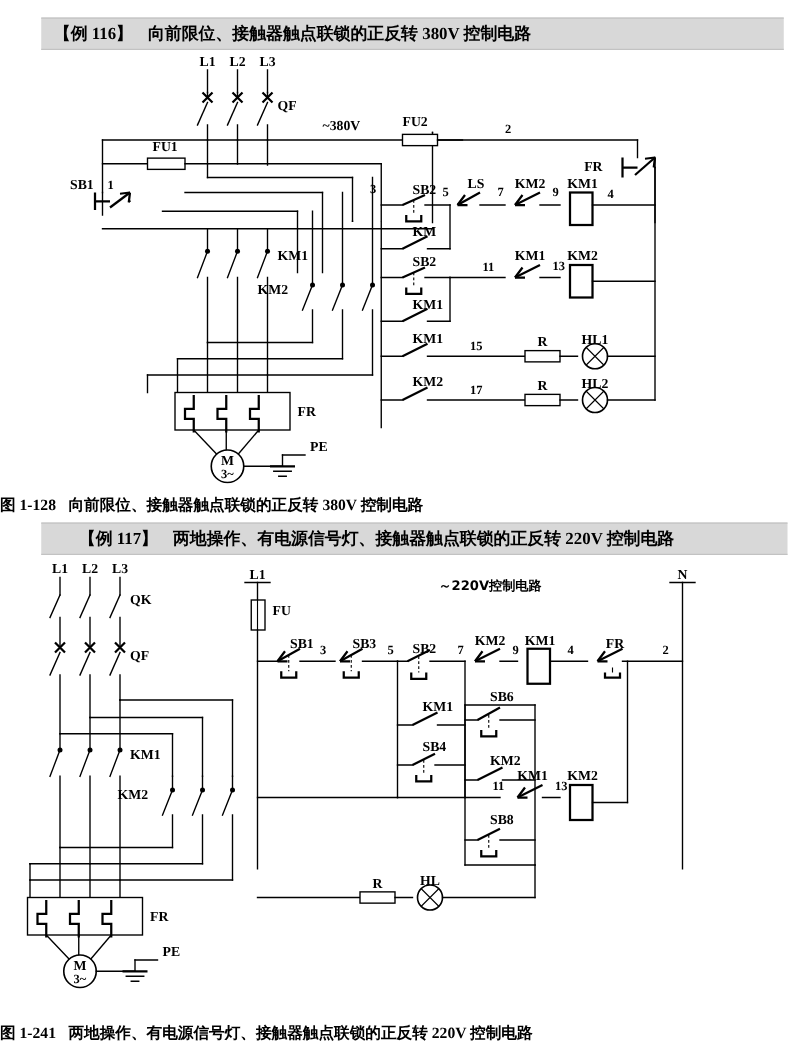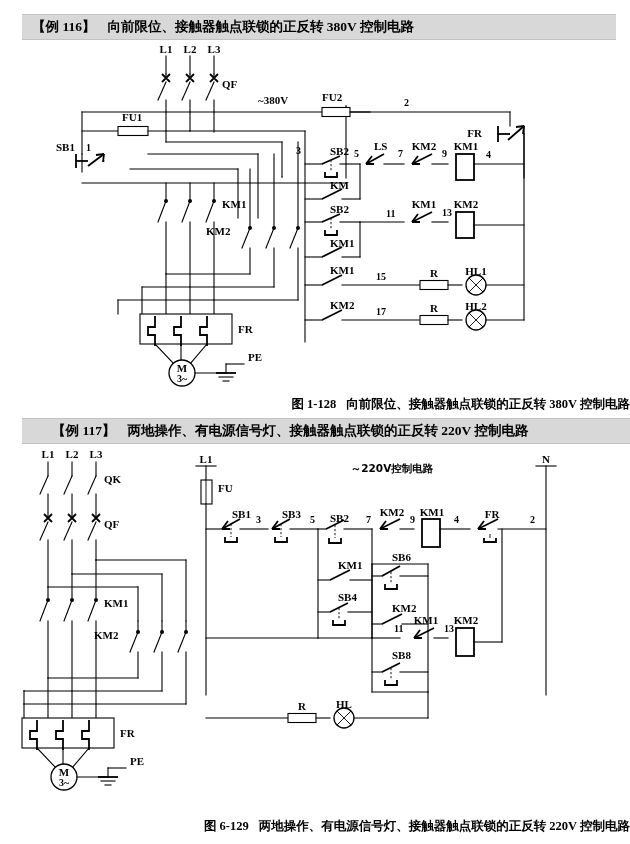--- a/index.html
+++ b/index.html
@@ -5,36 +5,36 @@
   html,body{margin:0;padding:0;background:#ffffff;}
   body{
     width:630px;height:844px;position:relative;overflow:hidden;
     font-family:"Liberation Serif","DejaVu Serif",serif;
     color:#000;
   }
   .page{position:absolute;left:0;top:0;width:630px;height:844px;}
 
   
   .ex-bar{
-    position:absolute;left:22px;width:594px;height:24px;
+    position:absolute;left:33px;width:594px;height:24px;
     background:#d8d8d8;
     display:flex;align-items:center;
     border-top:1px solid #c2c2c2;border-bottom:1px solid #c2c2c2;
   }
   .ex-tag{
     font-weight:bold;font-size:13.5px;letter-spacing:0px;
     padding-left:10px;white-space:nowrap;
   }
   .ex-title{
     font-weight:bold;font-size:13.5px;padding-left:12px;white-space:nowrap;
   }
 
   
   .caption{
-    position:absolute;width:630px;text-align:right;
+    position:absolute;width:630px;text-align:left;
     font-size:12.5px;font-weight:bold;white-space:nowrap;
   }
   .caption .num{margin-right:10px;}
 
   
   .dwg{position:absolute;left:0;text-decoration:underline;}
   svg{display:block;}
   text{font-family:"Liberation Serif","DejaVu Serif",serif;font-weight:bold;}
   .lbl{font-size:11px;}
   .lbl-s{font-size:10px;}
@@ -614,16 +614,16 @@
       <circle class="lamp" cx="344" cy="272" r="10"></circle>
       <path class="wire-t" d="M337,265 L351,279 M351,265 L337,279"></path>
       <path class="wire" d="M354,272 L428,272"></path>
       <path class="wire" d="M428,272 L428,246"></path>
     </g>
 
   </svg>
   </div>
 
   <div class="caption" style="top:818px;">
-    <span class="num">图 6-129</span><span>两地操作、有电源信号灯、接触器触点联锁的正反转 220V 控制电路</span>
+    <span class="num">图 1-241</span><span>两地操作、有电源信号灯、接触器触点联锁的正反转 220V 控制电路</span>
   </div>
 
 </div>
 
 </body></html>

